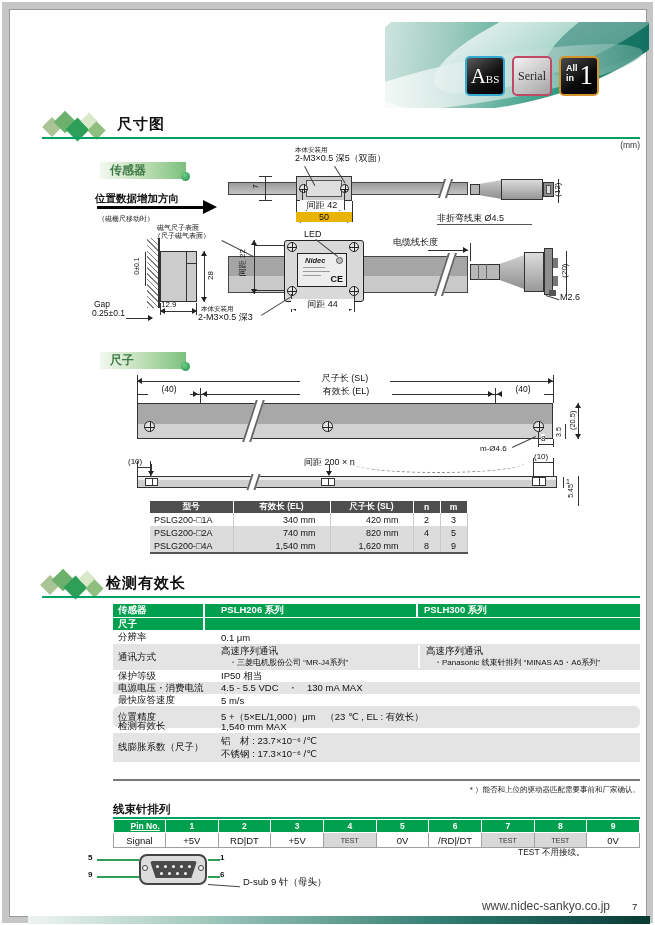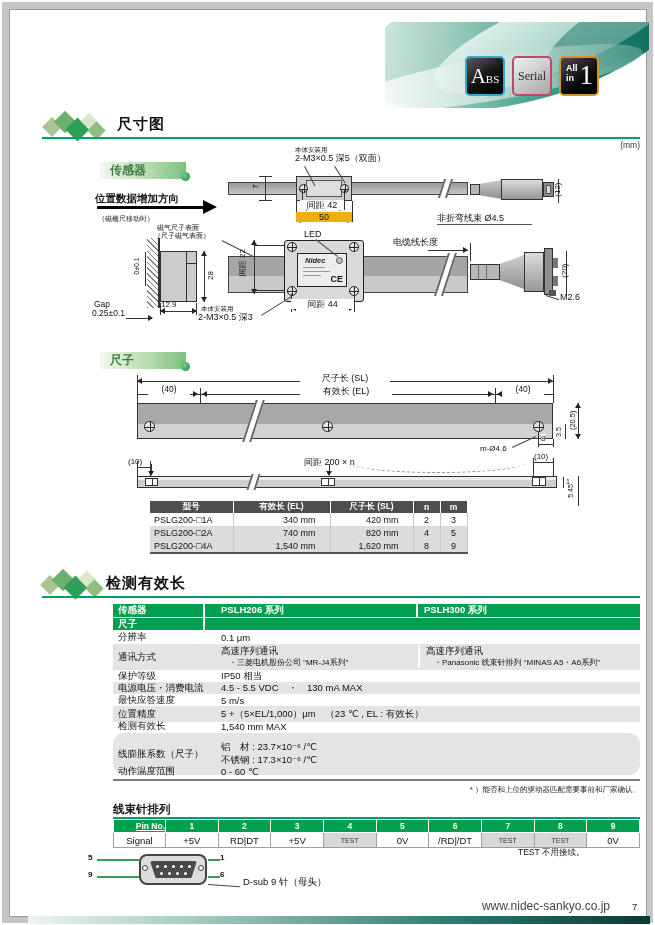--- a/index.html
+++ b/index.html
@@ -41,21 +41,21 @@
   .srow{position:absolute;left:113px;width:527px;display:flex;align-items:center;font-size:9.5px;color:#111;box-sizing:border-box;}
   .srow .sc0{width:92px;padding-left:5px;box-sizing:border-box;flex-shrink:0;}
   .srow .sc1{width:213px;padding-left:16px;box-sizing:border-box;flex-shrink:0;}
   .srow .sc2{flex:1;padding-left:6px;box-sizing:border-box;}
   .sgreen{background:#00a04e;color:#fff;font-weight:bold;}
   .sgreen .sc0,.sgreen .sc1{border-right:2px solid #fff;height:100%;display:flex;align-items:center;}
   .sgray{background:#e4e4e4;}
   .sub2{display:block;font-size:8px;padding-left:8px;line-height:1.25;}
   .pintab{position:absolute;left:113px;top:820px;border-collapse:collapse;table-layout:fixed;width:527px;}
   .pintab th{background:#00a04e;color:#fff;font-size:8.5px;height:12px;padding:0;border-right:1px solid #fff;border-bottom:1px solid #fff;}
-  .pintab th.pl{text-align:right;padding-left:4px;font-weight:bold;text-decoration:underline;}
+  .pintab th.pl{text-align:left;padding-left:17px;font-weight:bold;text-decoration:underline;}
   .pintab td{height:14px;font-size:9.5px;text-align:center;border:1px solid #9f9f9f;padding:0;color:#111;}
   .pintab td.t{font-size:7px;background:#d8d8d8;color:#333;}
   .badge{position:absolute;width:40px;height:40px;border-radius:5px;box-sizing:border-box;}
   .dot9{position:absolute;width:3px;height:3px;border-radius:50%;background:#fff;}
 </style>
 </head>
 <body>
 
 <div class="shot">
   <div class="frame"></div>
@@ -373,38 +373,34 @@
     <span class="sc1">IP50 相当</span>
   </div>
   <div class="srow sgray" style="top:682px;height:12px;">
     <span class="sc0">电源电压・消费电流</span>
     <span class="sc1" style="flex:1;">4.5 - 5.5 VDC　・　130 mA MAX</span>
   </div>
   <div class="srow" style="top:694px;height:12px;">
     <span class="sc0">最快应答速度</span>
     <span class="sc1">5 m/s</span>
   </div>
-  <div class="srow sgray" style="top:706px;height:16px;">
+  <div class="srow sgray" style="top:706px;height:22px;border-radius:6px;">
     <span class="sc0">位置精度</span>
     <span class="sc1" style="flex:1;">5 +（5×EL/1,000）μm　（23 ℃ , EL : 有效长）</span>
   </div>
   <div class="srow" style="top:719px;height:14px;">
     <span class="sc0">检测有效长</span>
     <span class="sc1">1,540 mm MAX</span>
   </div>
-  <div class="srow sgray" style="top:733px;height:42px;border-radius:11px;">
+  <div class="srow sgray" style="top:733px;height:29px;">
     <span class="sc0">线膨胀系数（尺子）</span>
     <span class="sc1" style="flex:1;">
         <span style="display:block;">铝　材 : 23.7×10⁻⁶ /℃</span>
         <span style="display:block;">不锈钢 : 17.3×10⁻⁶ /℃</span>
       </span>
-  </div>
-  <div class="srow" style="top:763px;height:16px;">
-    <span class="sc0">动作温度范围</span>
-    <span class="sc1">0 - 60 ℃</span>
   </div>
   <div class="abs" style="left:113px;top:779px;width:527px;height:2px;background:#7a7a7a;"></div>
   <div class="lbl" style="left:320px;top:786px;width:320px;text-align:right;font-size:7.5px;color:#222;">＊）能否和上位的驱动器匹配需要事前和厂家确认。</div>
 
   <div class="lbl b" style="left:113px;top:803px;font-size:11.5px;">线束针排列</div>
   <div class="abs" style="left:113px;top:817px;width:527px;height:2px;background:#00a161;"></div>
 
   <table class="pintab">
     <colgroup>
         <col style="width:52px">

